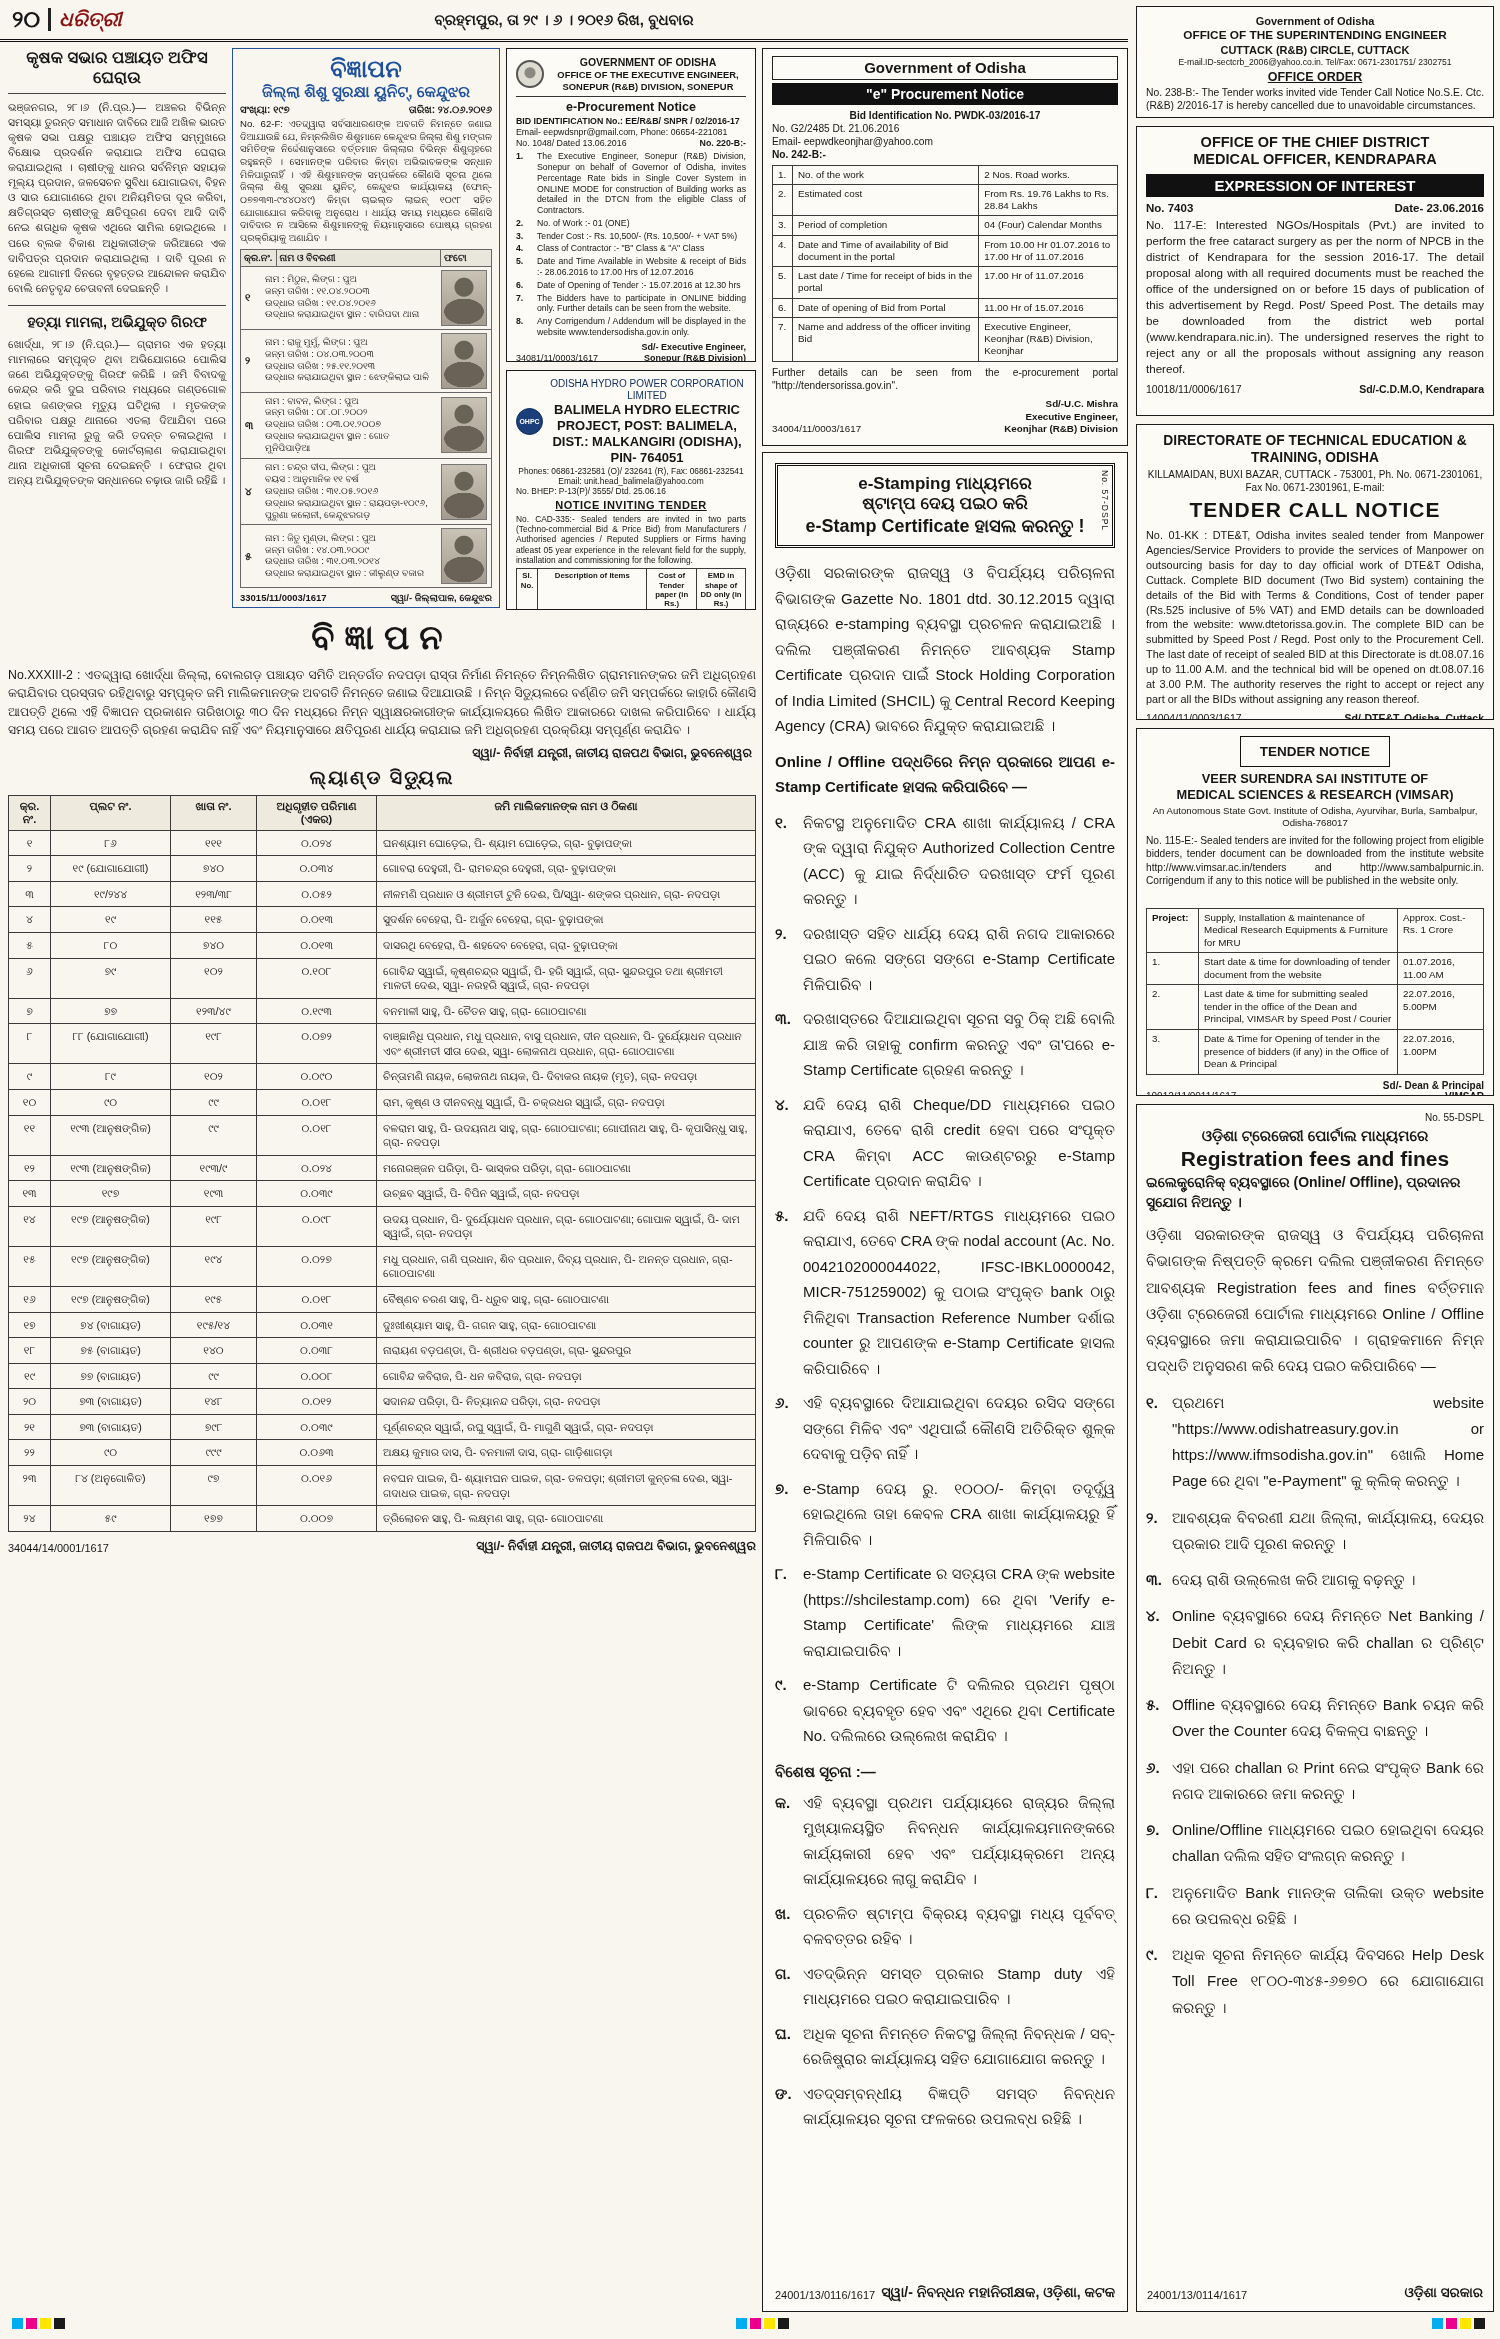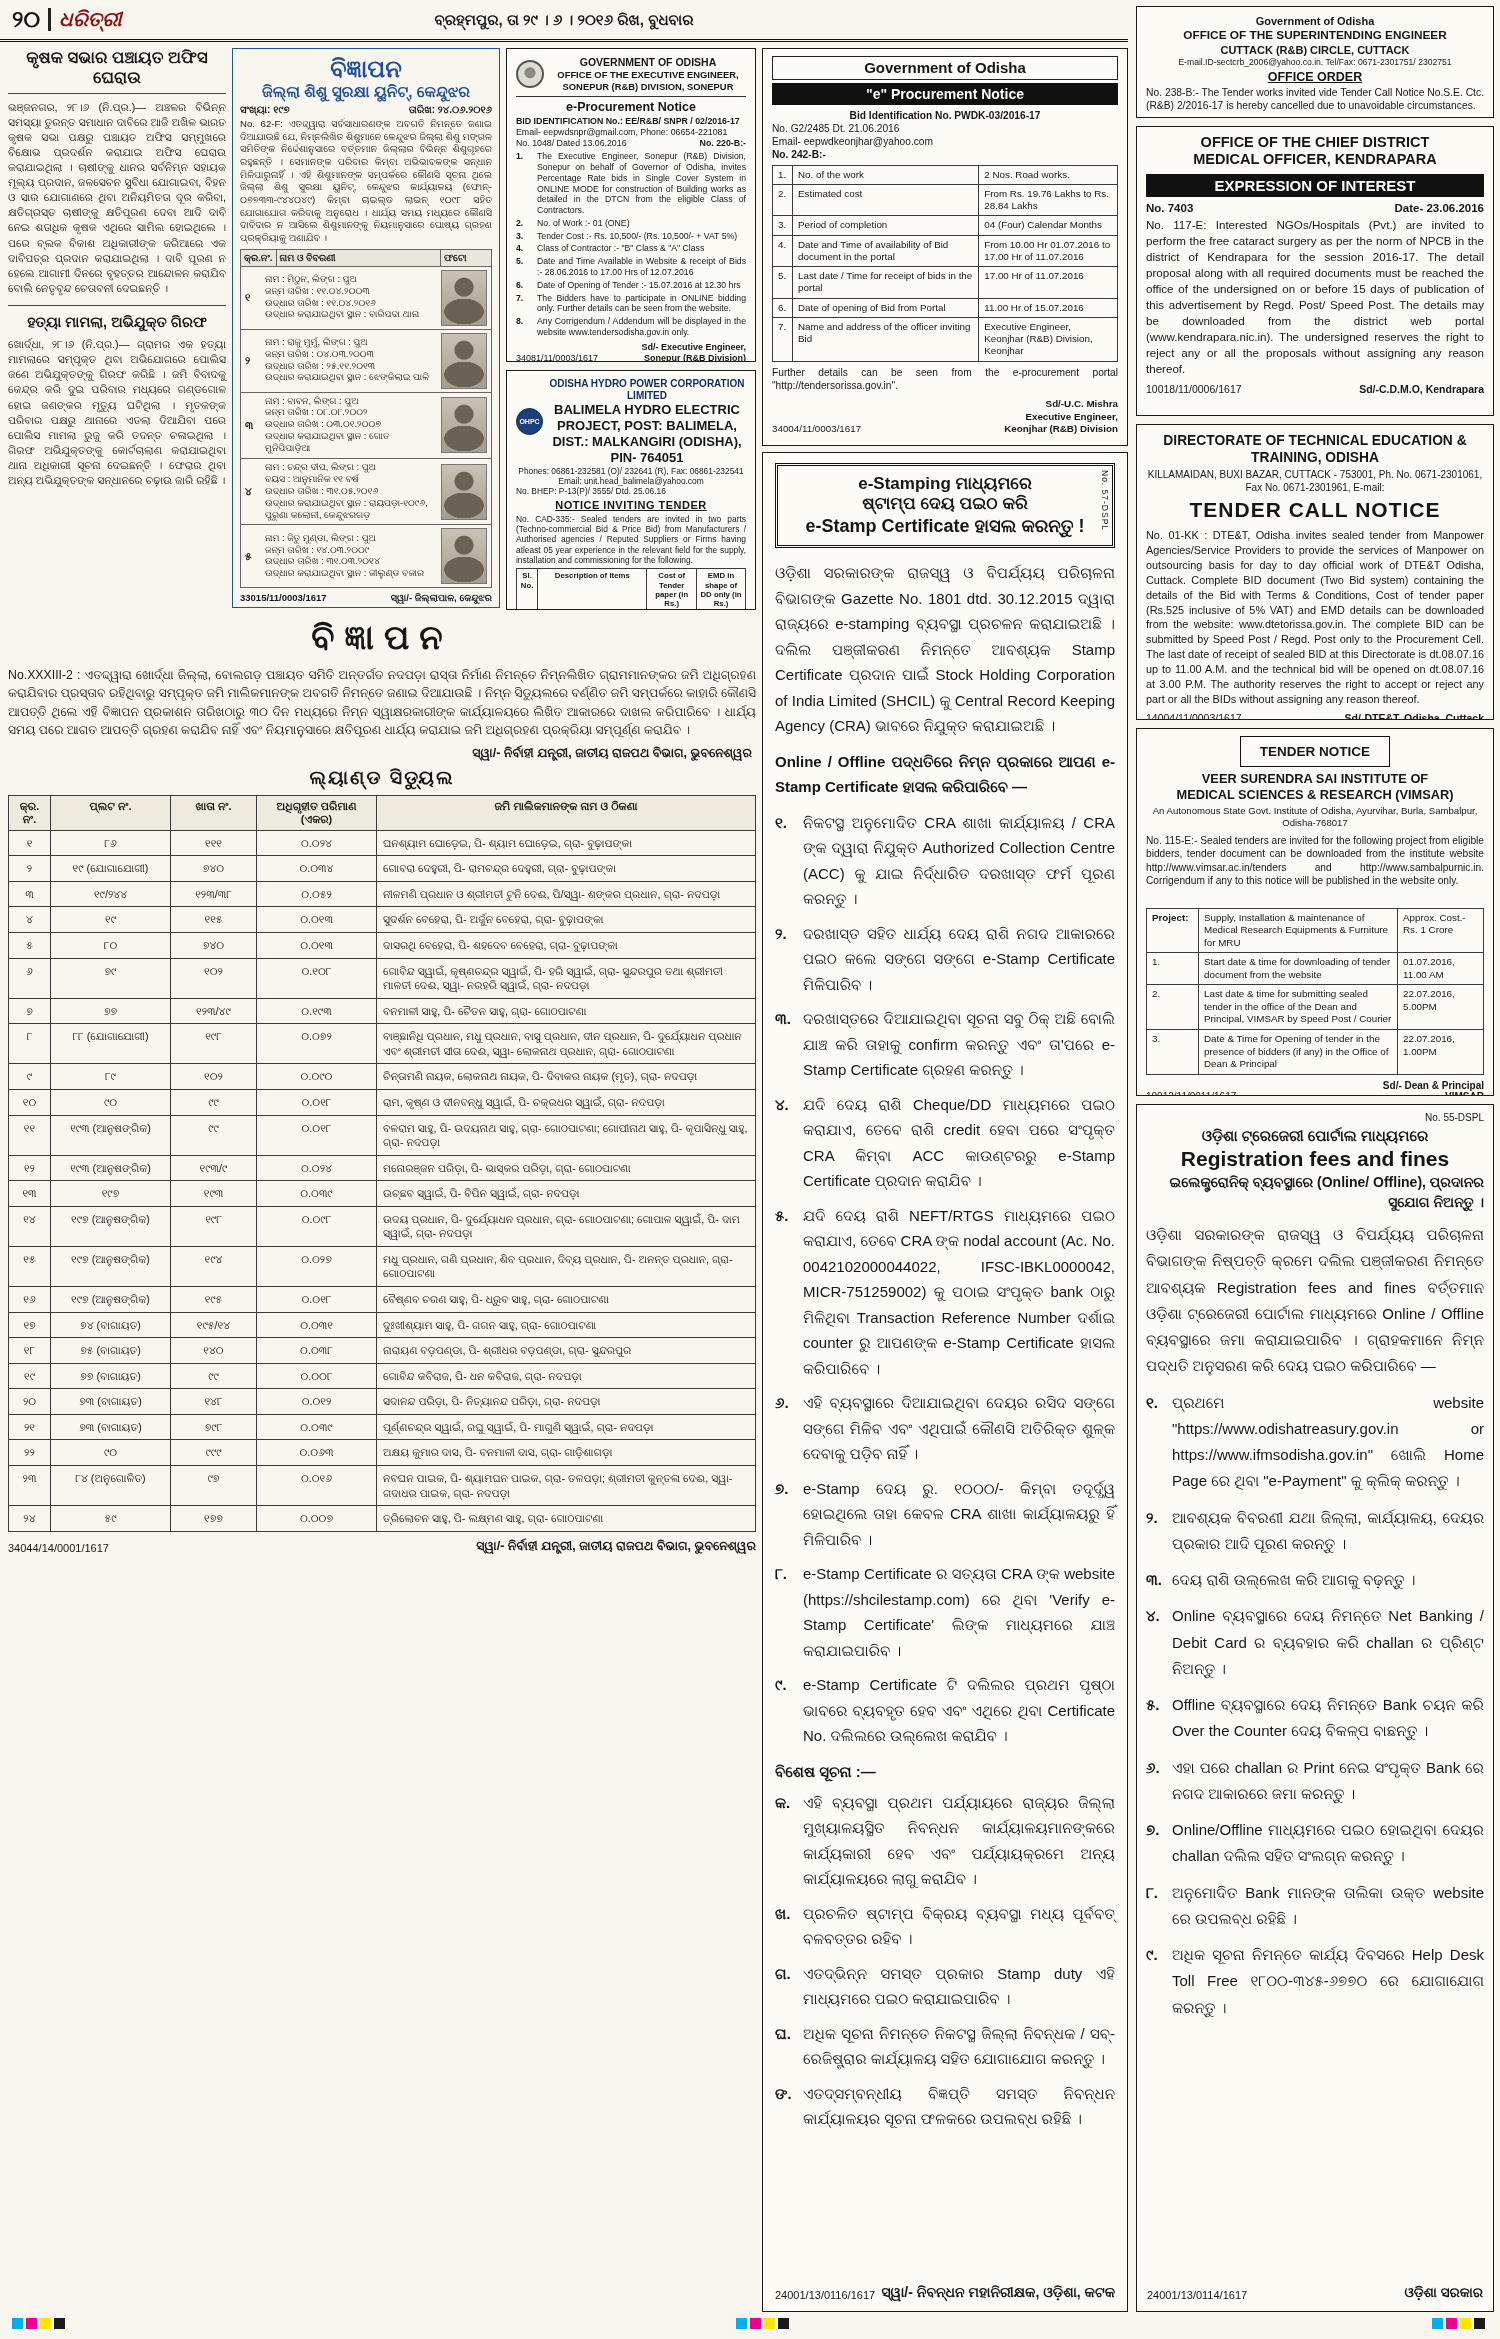--- a/index.html
+++ b/index.html
@@ -50,21 +50,21 @@
   #sonepur .o2{font-size:9.4px;font-weight:bold}
   #sonepur .nt{font-size:12.5px;font-weight:bold;text-align:center;margin:1px 0}
   #sonepur .ln{font-weight:bold;font-size:8.8px}
   #sonepur .li{font-size:8.7px;line-height:1.24;text-align:justify;margin-top:2px}
   #sonepur .foot{margin-top:4px;font-size:9px}
   
   #ohpc{left:506px;top:370px;width:250px;height:240px;font-size:8.4px;line-height:1.22}
   #ohpc .hd{display:flex;gap:5px;align-items:center}
   .ohpclogo{width:27px;height:27px;border-radius:50%;background:#1b3f7a;color:#fff;display:flex;align-items:center;justify-content:center;
     font-size:7px;font-weight:bold;flex:0 0 27px;border:1.5px solid #0d2c5c}
-  #ohpc .o1{font-size:10px;font-weight:bold;color:#102c5c}
+  #ohpc .o1{font-size:10px;font-weight:normal;color:#102c5c}
   #ohpc .u{font-size:13px;font-weight:bold}
   #ohpc .nit{font-size:11px;font-weight:bold;text-align:center;letter-spacing:.5px;margin:2px 0;text-decoration:underline}
   #ohpc .gridt th,#ohpc .gridt td{font-size:7.8px;padding:2px 3px;line-height:1.2}
   
   #keonjhar{left:762px;top:48px;width:366px;height:398px;font-size:10.2px;line-height:1.3}
   #keonjhar .gov{font-size:15px;font-weight:bold;text-align:center;border:1px solid #222;padding:1px 0;margin-bottom:3px}
   #keonjhar .bar{background:#111;color:#fff;font-size:14px;font-weight:bold;text-align:center;padding:2px 0;margin-bottom:4px}
   #keonjhar .gridt td{font-size:9.8px;line-height:1.25}
   #keonjhar .foot{margin-top:6px;font-size:9.8px}
   
@@ -114,21 +114,21 @@
   #vimsar .tn{border:1.5px solid #111;display:block;width:150px;margin:0 auto 4px;text-align:center;font-size:13.5px;font-weight:bold;padding:7px 0}
   #vimsar .o{font-size:12.8px;font-weight:bold;text-align:center;line-height:1.25}
   #vimsar .a{font-size:9.6px;text-align:center;margin:2px 0 4px;line-height:1.3}
   #vimsar .bd{font-size:10.2px;line-height:1.32;text-align:justify;margin-bottom:20px}
   #vimsar .gridt td{font-size:9.8px;line-height:1.28}
   #vimsar .foot{margin-top:5px;font-size:10px}
   #regfees{top:1104px;height:1208px;position:absolute}
   #regfees .dspl2{text-align:right;font-size:10px;margin-bottom:4px}
   #regfees .h1{font-size:15px;font-weight:bold;text-align:center}
   #regfees .h2{font-size:21px;font-weight:bold;text-align:center;margin:2px 0}
-  #regfees .h3{font-size:14px;font-weight:bold;text-align:right;margin-bottom:10px;line-height:1.4}
+  #regfees .h3{font-size:14px;font-weight:bold;text-align:left;margin-bottom:10px;line-height:1.4}
   #regfees .p{font-size:15px;line-height:1.75;text-align:justify;margin-bottom:10px}
   #regfees .li{font-size:15px;line-height:1.75;text-align:justify;margin-top:10px}
   #regfees .li .n{flex:0 0 22px}
   #regfees .foot{position:absolute;left:10px;right:10px;bottom:10px;display:flex;justify-content:space-between;align-items:flex-end;font-size:11px}
   #regfees .foot .sig{font-size:13.5px;font-weight:bold}
   
   #marks{left:0;top:2318px;width:1500px;height:18px}
   .cmyk{position:absolute;display:flex;gap:3px}
   .sq{width:11px;height:11px;display:inline-block}
   .sig{text-align:right;font-weight:bold}

